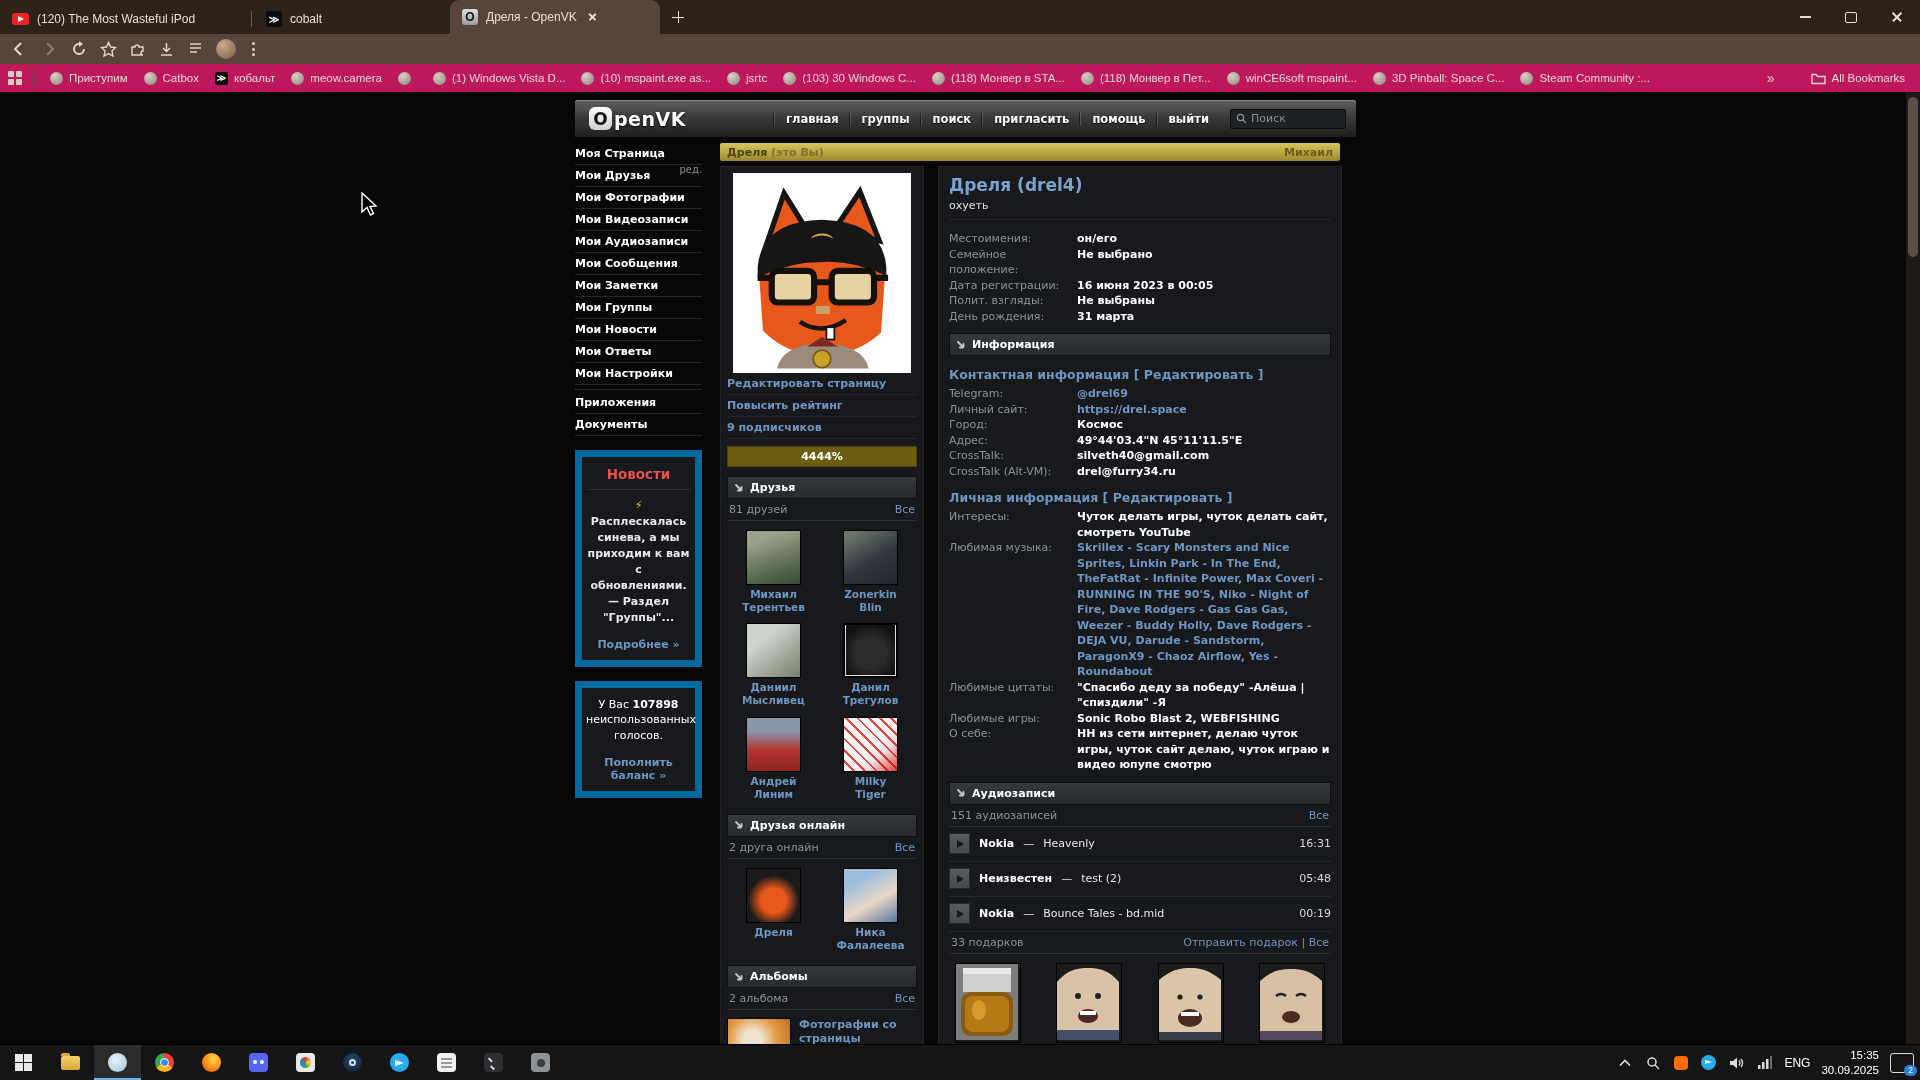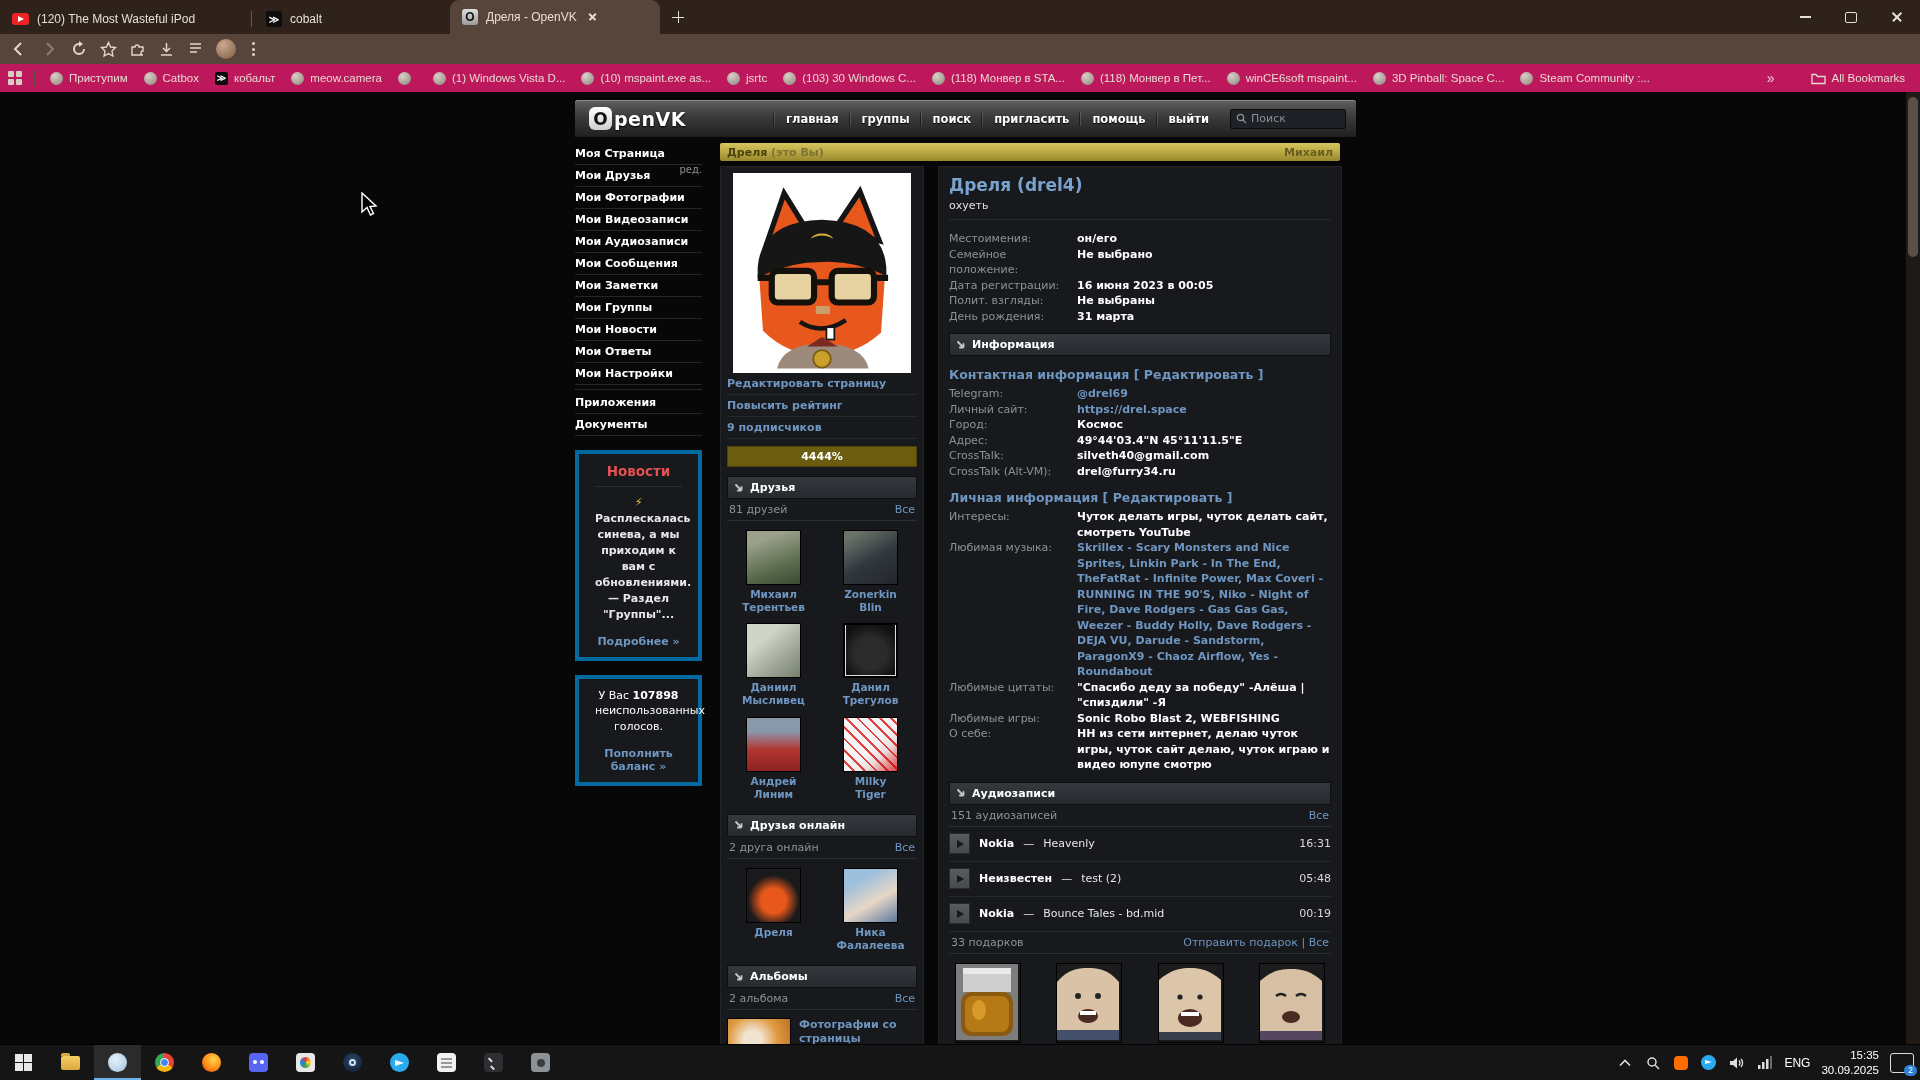--- a/index.html
+++ b/index.html
@@ -55,21 +55,21 @@
   .logo-rest{color:#fff;font-weight:bold;font-size:19px;letter-spacing:.5px;text-shadow:0 1px 2px #000;}
   .ovk-nav{margin-left:auto;display:flex;height:100%;align-items:center;}
   .ovk-nav .nav-item{display:flex;align-items:center;padding:0 11px;color:#fff;font-weight:bold;font-size:11.5px;border-left:1px solid rgba(255,255,255,.14);box-shadow:-1px 0 0 rgba(0,0,0,.45);text-shadow:0 1px 1px #000;}
   .ovk-search{width:104px;height:18px;background:#1e2125;border:1px solid #0c0c0c;border-radius:2px;display:flex;align-items:center;gap:4px;padding:0 5px;color:#8a8f94;margin:0 6px 0 10px;}
   .body-row{display:flex;margin-top:6px;}
   
   .snav{width:127px;flex:none;}
   .snav .item{display:flex;justify-content:space-between;align-items:center;height:21px;border-bottom:1px solid #262626;color:#fff;font-weight:bold;cursor:pointer;}
   .snav .muted{color:#8a8f94;font-weight:normal;font-size:10px;margin-top:32px;}
   .snav .gap{height:4px;border-bottom:1px solid #262626;margin-bottom:2px;}
-  .sbox{margin-top:14px;background:#17191c;border:4px solid #0369a1;padding:9px 16px;text-align:center;}
+  .sbox{margin-top:14px;background:#17191c;border:7px solid #0369a1;padding:9px 4px;text-align:center;}
   .news-title{color:#e35252;font-weight:bold;font-size:13.5px;border-bottom:1px solid #2b2d31;padding-bottom:7px;margin-bottom:8px;}
   .news-text{color:#e8e8e8;line-height:1.45;font-weight:bold;}
   .bolt{color:#e8c23a;}
   .news-more{display:block;margin-top:12px;font-weight:bold;}
   .votes-line{color:#fff;line-height:1.45;font-weight:bold;}
   .votes-link{display:block;margin-top:12px;font-weight:bold;}
   
   .main{flex:1;margin-left:10px;}
   .ybar{margin-left:8px;width:620px;height:18px;background:linear-gradient(#d8c75e,#9a892b);display:flex;align-items:center;justify-content:space-between;padding:0 7px;box-sizing:border-box;border-radius:2px;}
   .ybar .who{color:#4e430e;font-weight:bold;}

